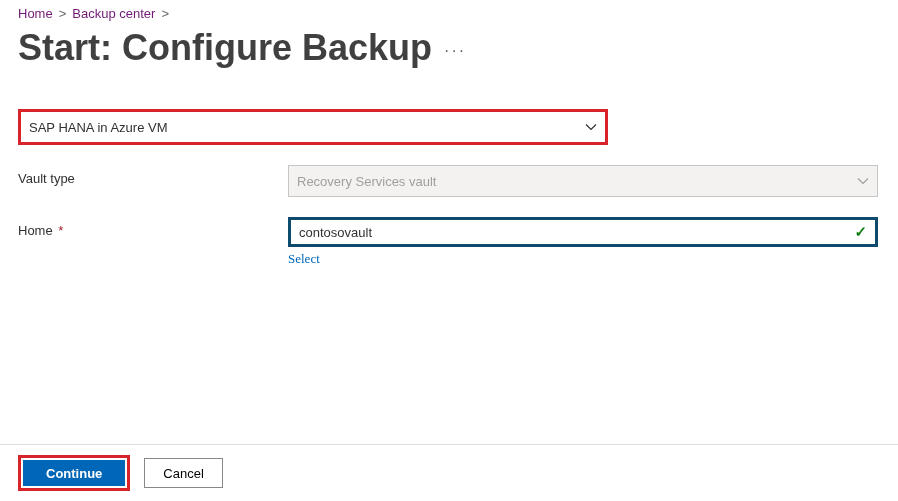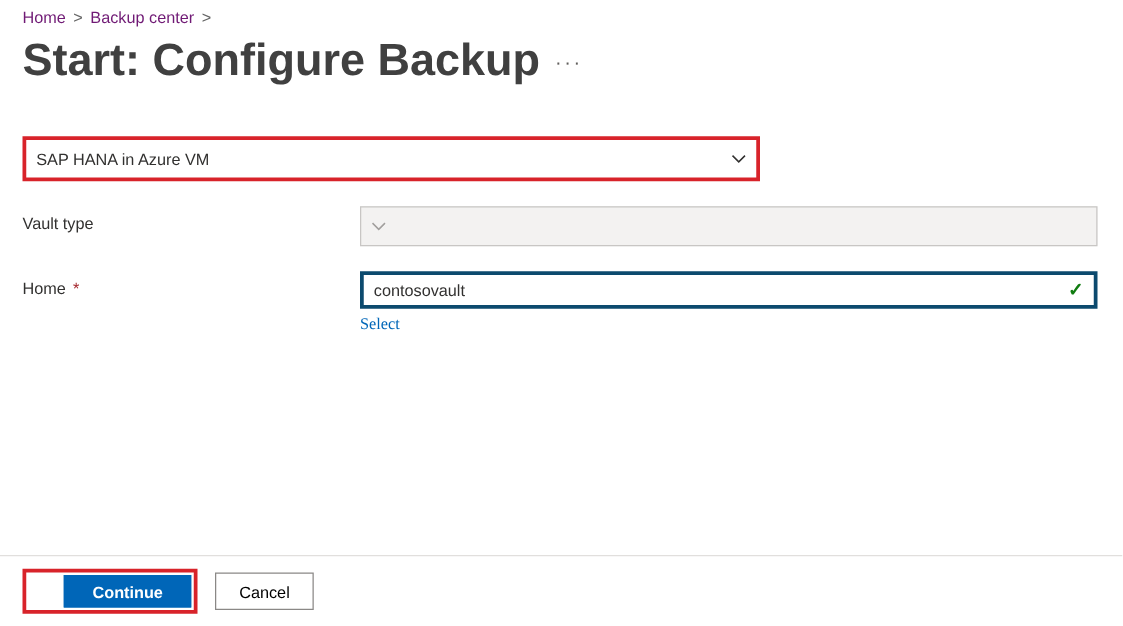--- a/index.html
+++ b/index.html
@@ -77,21 +77,20 @@
       cursor: pointer;
       display: inline-flex;
       align-items: center;
       justify-content: center;
     }
     .btn-primary {
       background: #0066b8;
       color: #fff;
       border: 1px solid #0066b8;
       font-weight: 600;
-      margin-left: 28px;
     }
     .btn-primary-wrap {
       border: 3px solid #d8232a;
       padding: 2px;
       display: inline-flex;
     }
     .btn-primary-wrap .btn-primary { height: 26px; padding: 0 22px; }
   </style>
 </head>
 <body>
@@ -118,20 +117,21 @@
           </svg>
       </span>
     </div>
   </div>
 </div>
 
 <div class="form-row">
   <div class="form-label">Vault type</div>
   <div class="form-field">
     <div class="select-box disabled">
+      <span>Recovery Services vault</span>
       <span class="chev">
         <svg viewBox="0 0 12 12" width="12" height="12">
             <path d="M1 3.5 L6 8.5 L11 3.5" fill="none" stroke="currentColor" stroke-width="1.2"></path>
           </svg>
       </span>
     </div>
   </div>
 </div>
 
 <div class="form-row">

